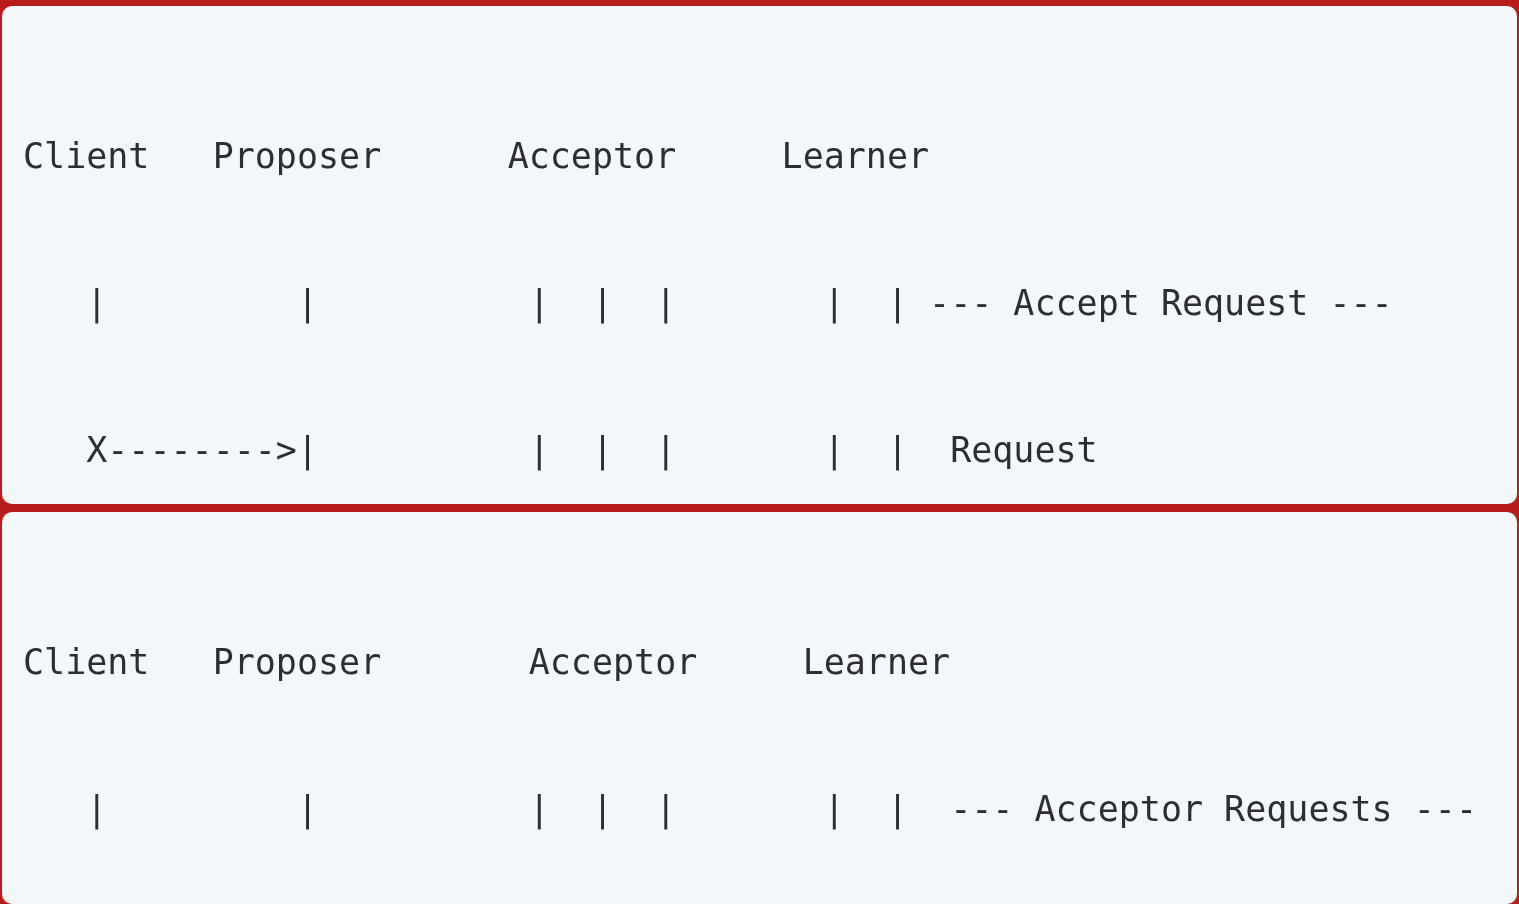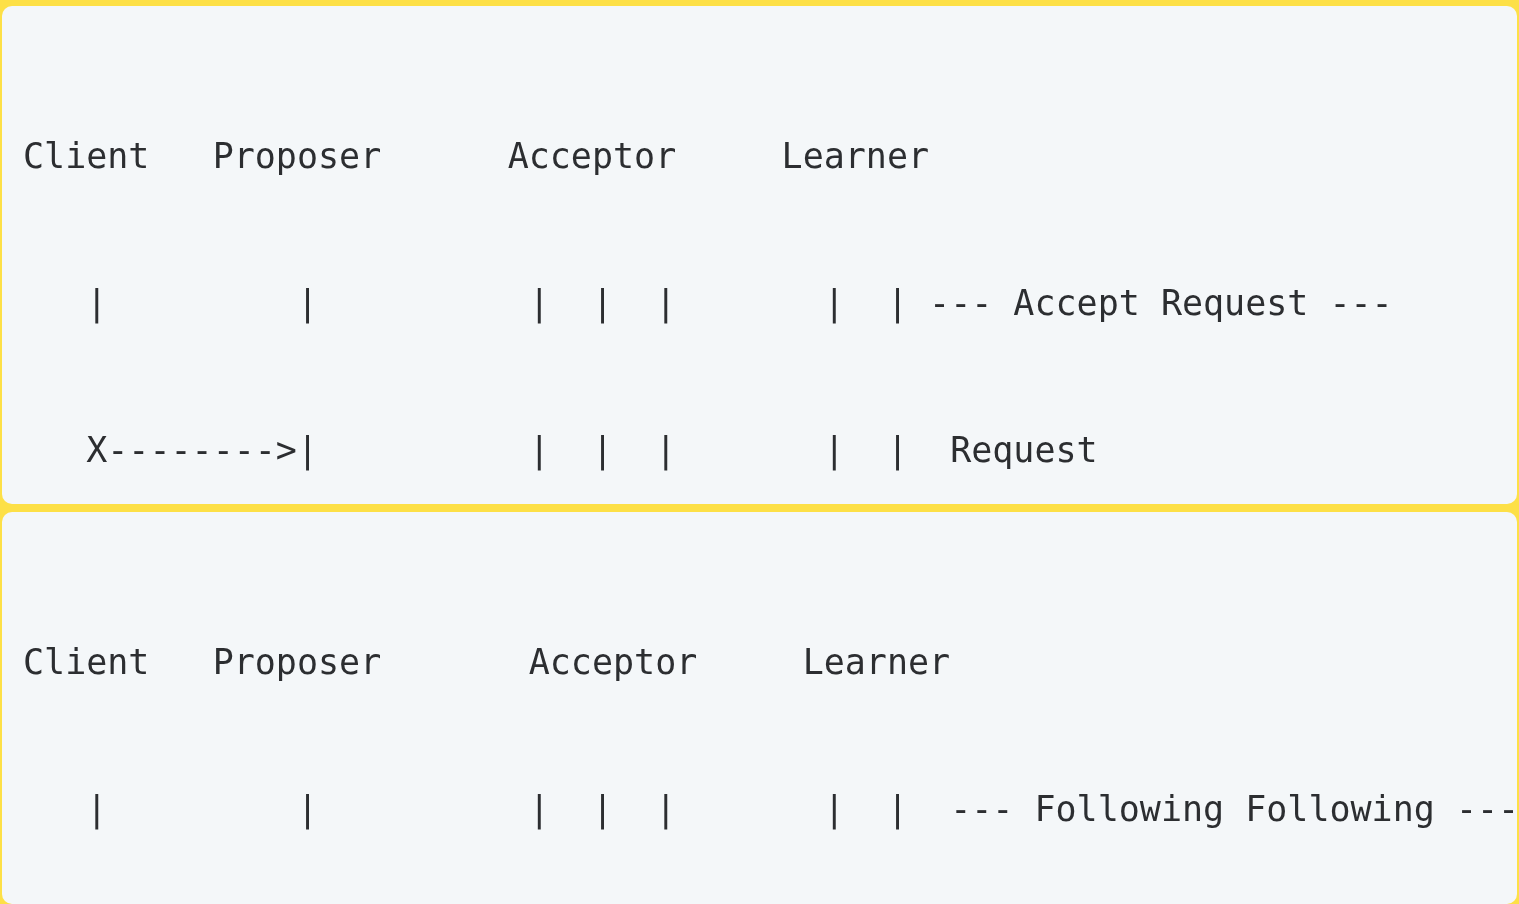--- a/index.html
+++ b/index.html
@@ -5,21 +5,21 @@
   html, body {
     margin: 0;
     padding: 0;
     background: #fdfdfe;
   }
   .stage {
     position: relative;
     width: 1519px;
     height: 904px;
     overflow: hidden;
-    background: #fde047;
+    background: #b91c1c;
   }
   .panel {
     position: absolute;
     left: 2px;
     right: 2px;
     background: #f4f7f9;
     border-radius: 10px;
   }
   .panel-first {
     top: 6px;
@@ -58,21 +58,21 @@
       <div class="line">   |         X---------&gt;|-&gt;|-&gt;|       |  |  Accept!(N,I,Vm)</div>
       
       
       
     </div>
   </section>
 
   <section class="panel panel-following">
     <div class="ascii">
       <div class="line">Client   Proposer       Acceptor     Learner</div>
-      <div class="line">   |         |          |  |  |       |  |  --- Following Following ---</div>
+      <div class="line">   |         |          |  |  |       |  |  --- Acceptor Requests ---</div>
       
       
       
       
       
     </div>
   </section>
 
 </div>
 

